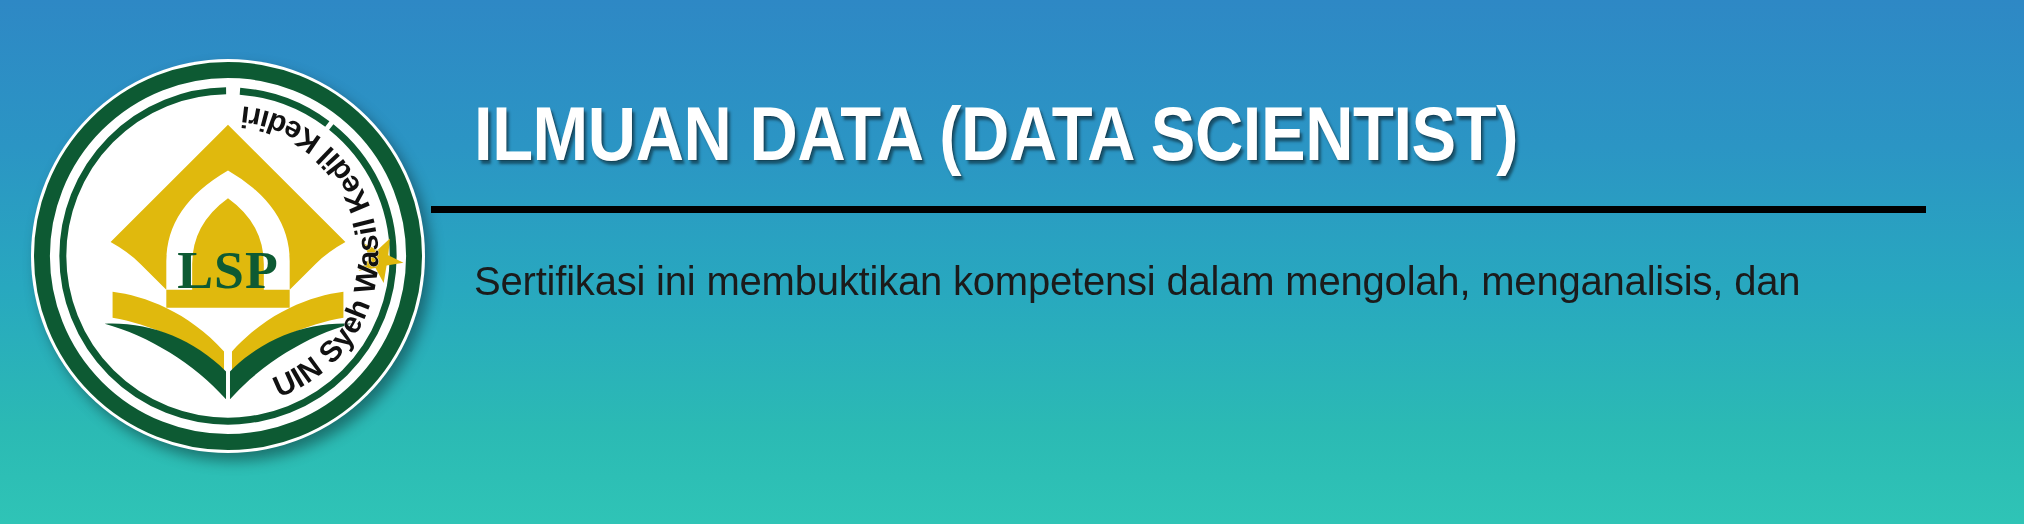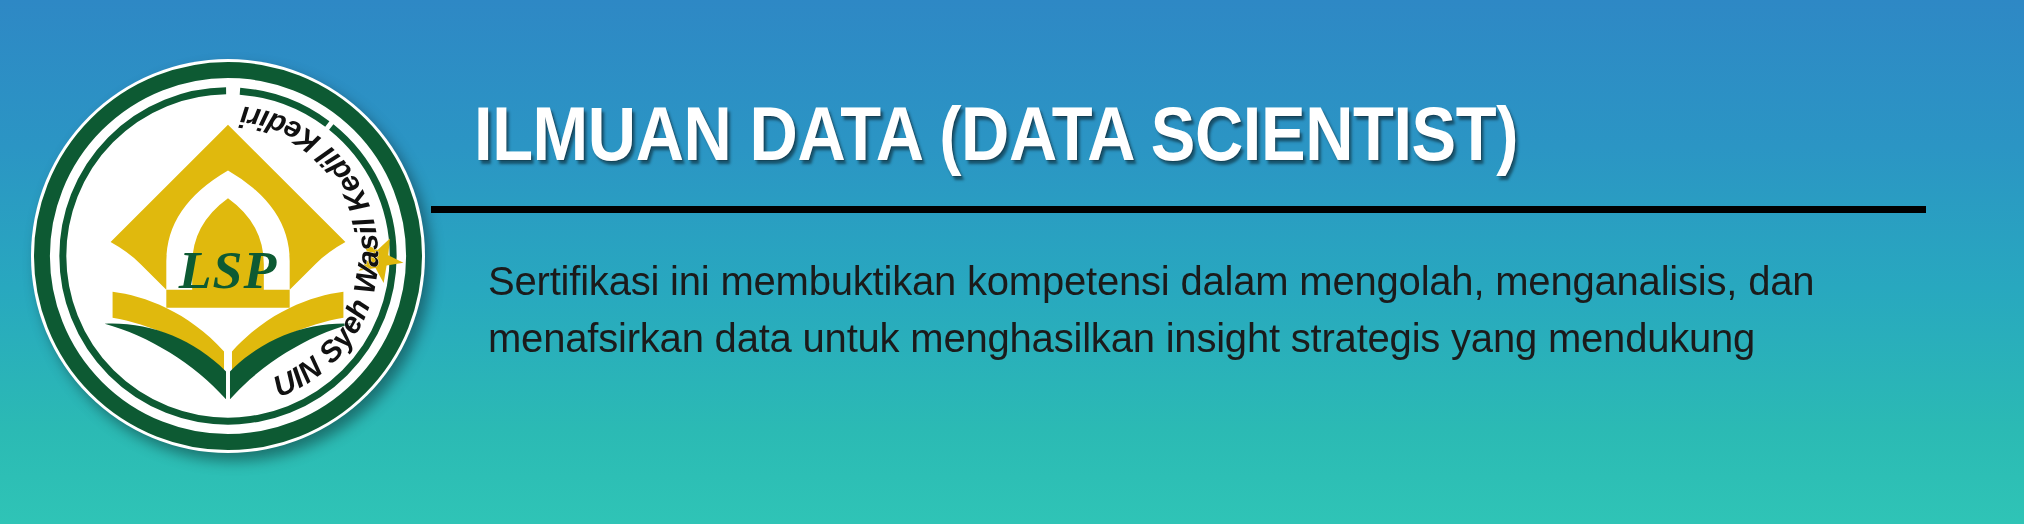--- a/index.html
+++ b/index.html
@@ -19,21 +19,20 @@
   }
 
   
   .logo-wrap {
     position: absolute;
     left: 29px;
     top: 57px;
     width: 398px;
     height: 398px;
     filter: drop-shadow(6px 8px 7px rgba(0,0,0,0.38));
-    font-style: italic;
   }
   .logo-wrap svg {
     display: block;
     width: 100%;
     height: 100%;
   }
 
   
   .title {
     position: absolute;
@@ -60,21 +59,21 @@
     left: 431px;
     top: 206px;
     width: 1495px;
     height: 7px;
     background: #000000;
   }
 
   
   .body-copy {
     position: absolute;
-    left: 488px;
+    left: 474px;
     top: 253px;
     width: 1330px;
     margin: 0;
     color: #1b1b1b;
     font-family: "Liberation Sans", sans-serif;
     font-size: 40px;
     line-height: 57px;
     font-weight: 500;
     letter-spacing: -0.2px;
   }
@@ -144,16 +143,15 @@
       </text>
     </svg>
   </div>
 
   <h1 class="title">ILMUAN DATA (DATA SCIENTIST)</h1>
 
   <div class="divider"></div>
 
   <p class="body-copy">
     <span class="line">Sertifikasi ini membuktikan kompetensi dalam mengolah, menganalisis, dan</span>
-    <span class="line">menafsirkan data untuk menghasilkan insight strategis yang mendukung</span>
   </p>
 
 </div>
 
 </body></html>

